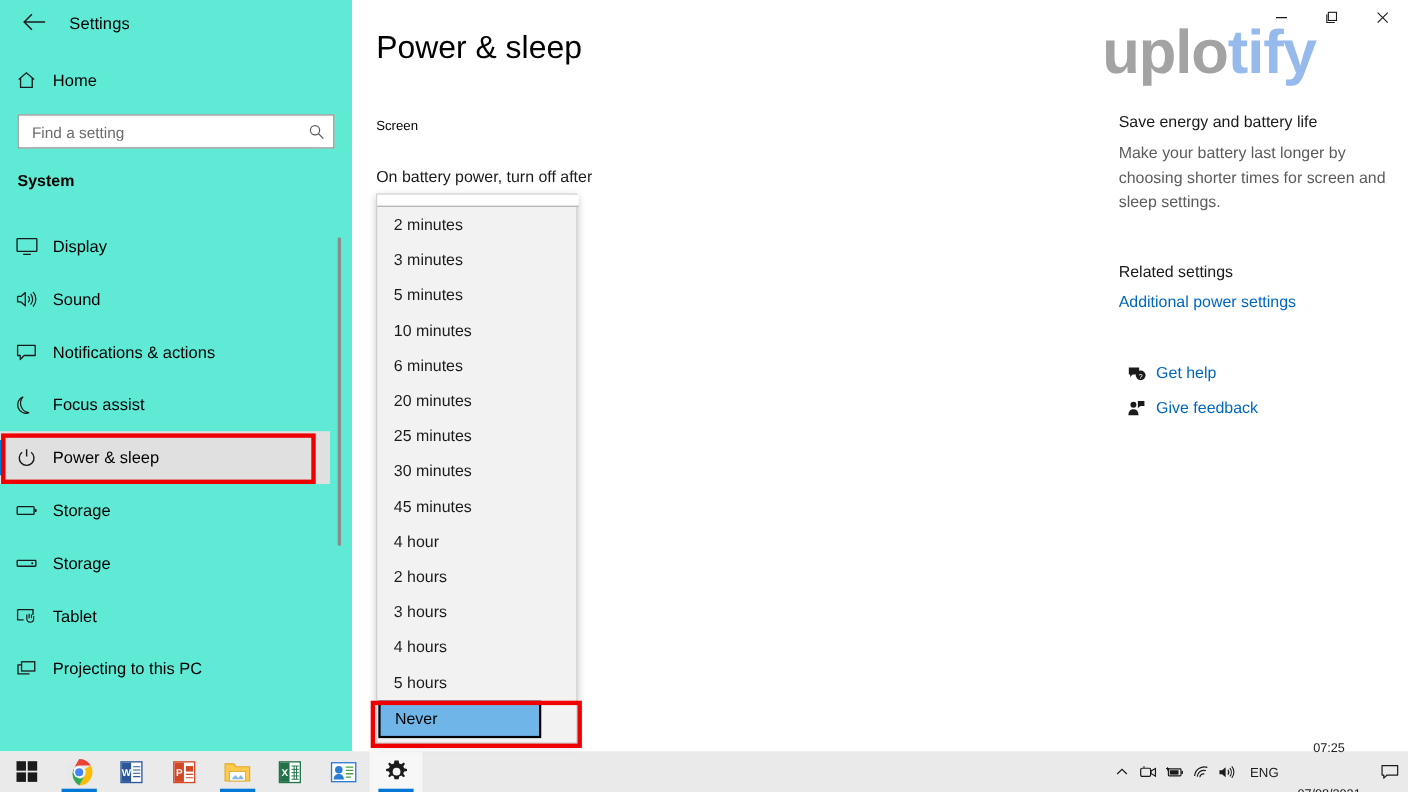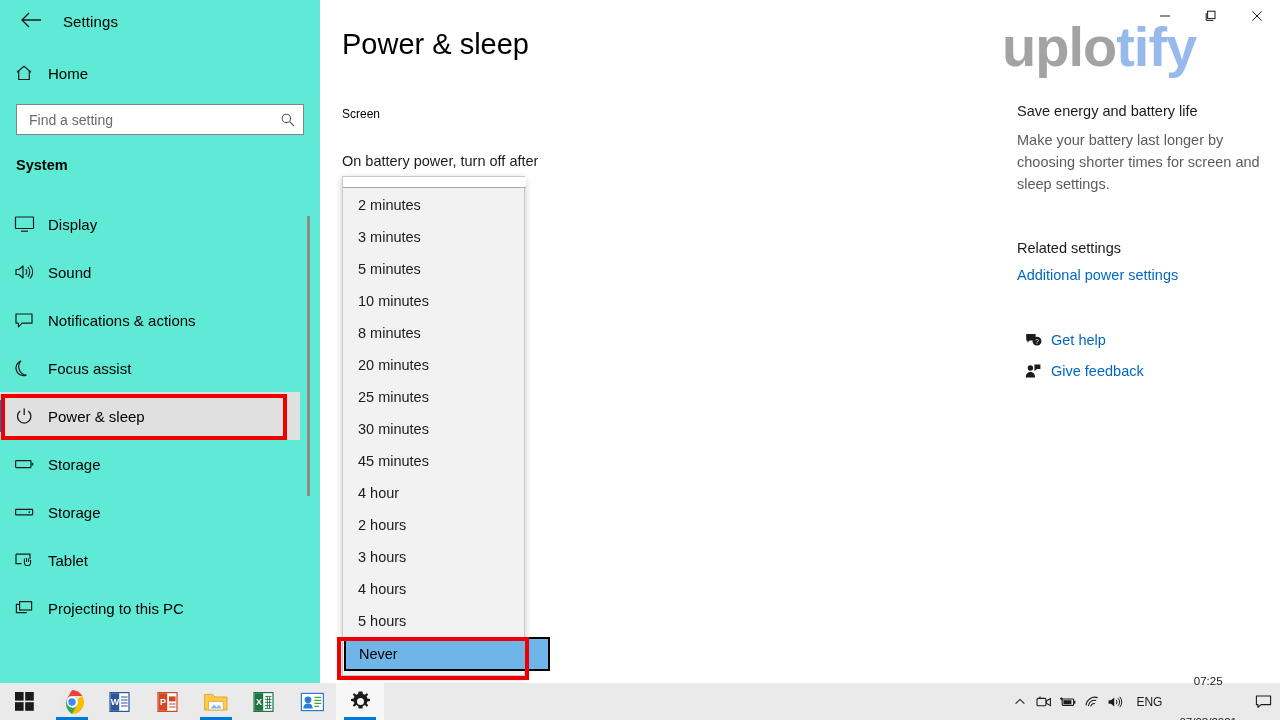--- a/index.html
+++ b/index.html
@@ -98,21 +98,21 @@
     background: #ffffff; border-bottom: 1px solid #a6a6a6;
   }
   .dd-list { position: absolute; left: 0; top: 12px; width: 183px; }
   .dd-item {
     height: 32px; display: flex; align-items: center;
     padding-left: 15px; font-size: 14.5px; color: #1b1b1b;
   }
   .dd-item.selected {
     background: #6fb5e8; color: #000;
     border: 2px solid #000; height: 34px; padding-left: 13px;
-    margin-left: 1px; margin-right: 1px; width: 206px;
+    margin-left: 1px; margin-right: 1px; width: 148px;
   }
   .redbox-dd {
     position: absolute; left: 337px; top: 637px; width: 192px; height: 43px;
     border: 4px solid #ee0000; z-index: 45; pointer-events: none;
   }
 
   
   .rpanel { position: absolute; left: 1010px; top: 0; width: 270px; height: 683px; background:#fff; }
   .watermark {
     position: absolute; left: -8px; top: 14px;
@@ -301,21 +301,21 @@
     <div class="ghost-label gl-2">o sleep after</div>
     <div class="ghost-label gl-3">sleep after</div>
 
     <div class="dropdown">
       <div class="dd-top-strip"></div>
       <div class="dd-list">
         <div class="dd-item">2 minutes</div>
         <div class="dd-item">3 minutes</div>
         <div class="dd-item">5 minutes</div>
         <div class="dd-item">10 minutes</div>
-        <div class="dd-item">8 minutes</div>
+        <div class="dd-item">6 minutes</div>
         <div class="dd-item">20 minutes</div>
         <div class="dd-item">25 minutes</div>
         <div class="dd-item">30 minutes</div>
         <div class="dd-item">45 minutes</div>
         <div class="dd-item">4 hour</div>
         <div class="dd-item">2 hours</div>
         <div class="dd-item">3 hours</div>
         <div class="dd-item">4 hours</div>
         <div class="dd-item">5 hours</div>
         <div class="dd-item selected">Never</div>

